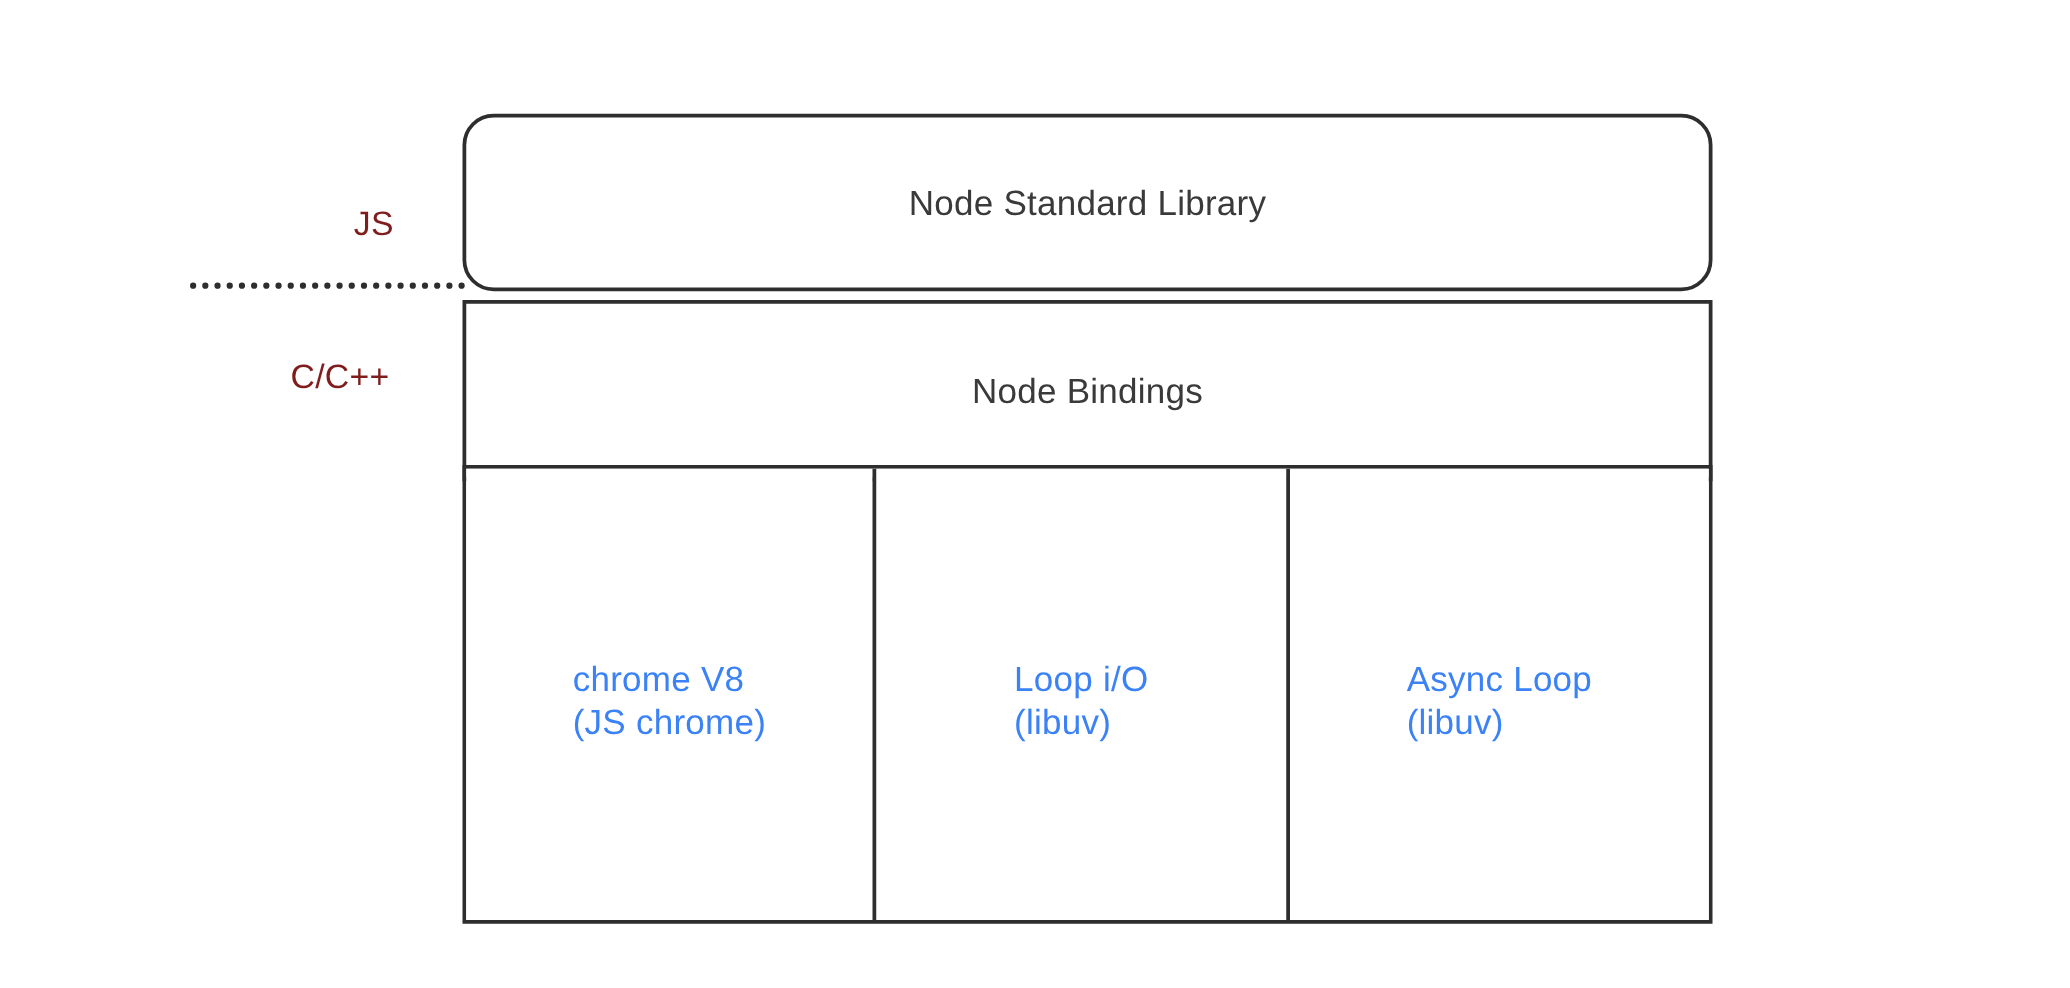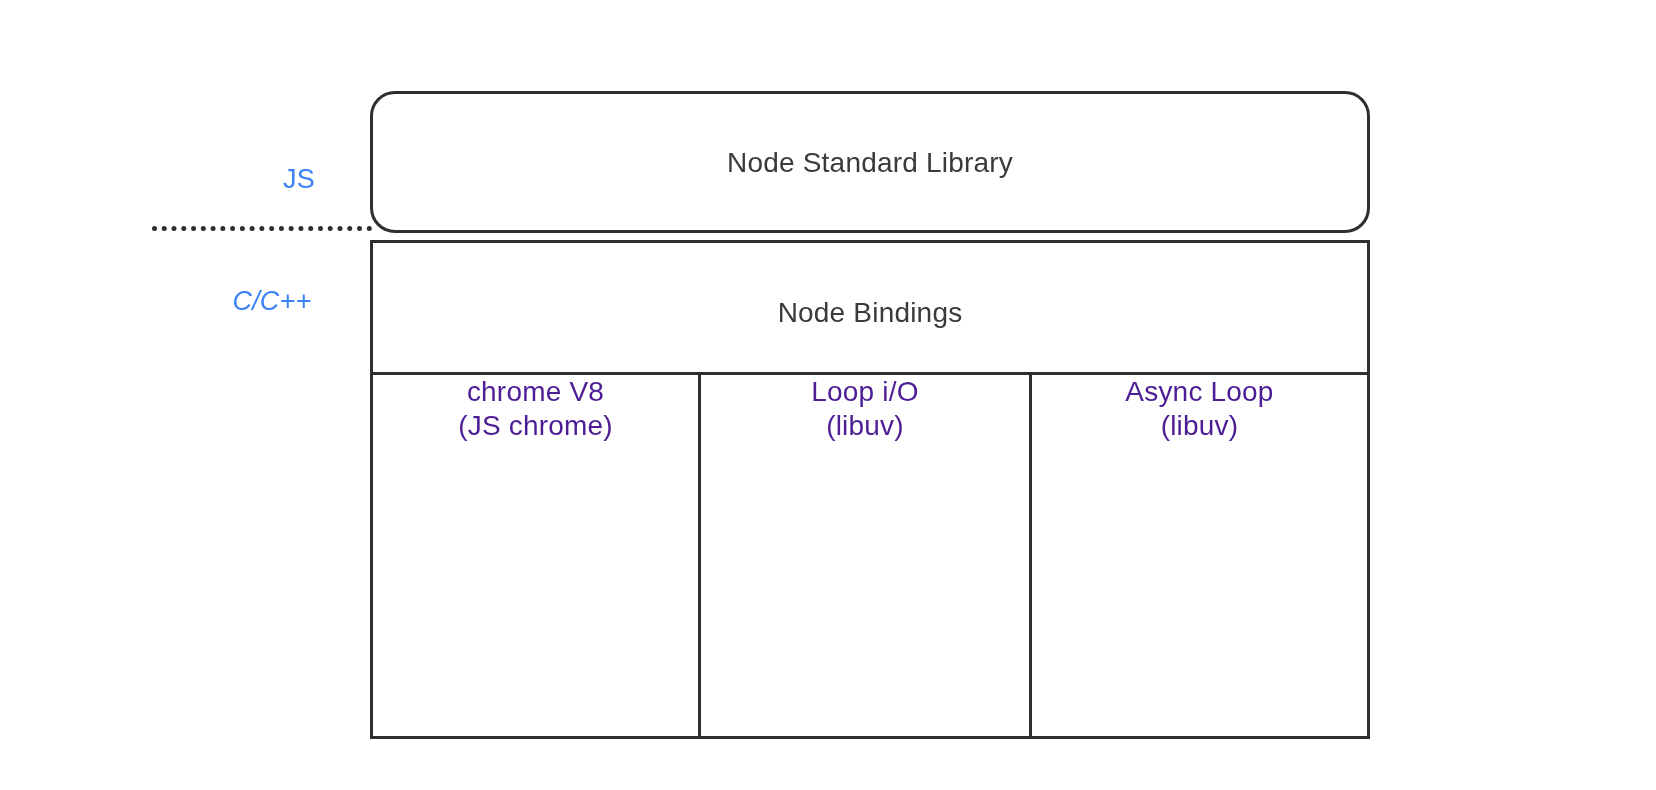--- a/index.html
+++ b/index.html
@@ -19,37 +19,36 @@
     position: relative;
     width: 1656px;
     height: 790px;
     background: #ffffff;
   }
 
   
   .side-label {
     position: absolute;
     font-size: 27px;
-    color: #3b82f6;
+    color: #7f1d1d;
     white-space: nowrap;
     letter-spacing: 0.2px;
     line-height: 1;
   }
   #label-js {
     left: 224px;
     top: 166px;
     width: 150px;
     text-align: center;
   }
   #label-cpp {
     left: 197px;
     top: 288px;
     width: 150px;
     text-align: center;
-    font-style: italic;
   }
 
   
   #dotted-separator {
     position: absolute;
     left: 152px;
     top: 226px;
     width: 220px;
     height: 0;
     border-top: 5px dotted #2e2e2e;
@@ -117,23 +116,23 @@
   }
   .component + .component {
     border-left: 3px solid #2e2e2e;
   }
 
   #component-v8    { width: 325px; }
   #component-async { width: 331px; }
   #component-loop  { width: 338px; }
 
   .component-label {
+    margin-top: 152px;
     font-size: 28px;
-    color: #4c1d95;
-    text-align: center;
+    color: #3b82f6;
     line-height: 1.22;
     letter-spacing: 0.2px;
   }
   .component-label .sub {
     display: block;
   }
 </style>
 </head>
 <body>
 

